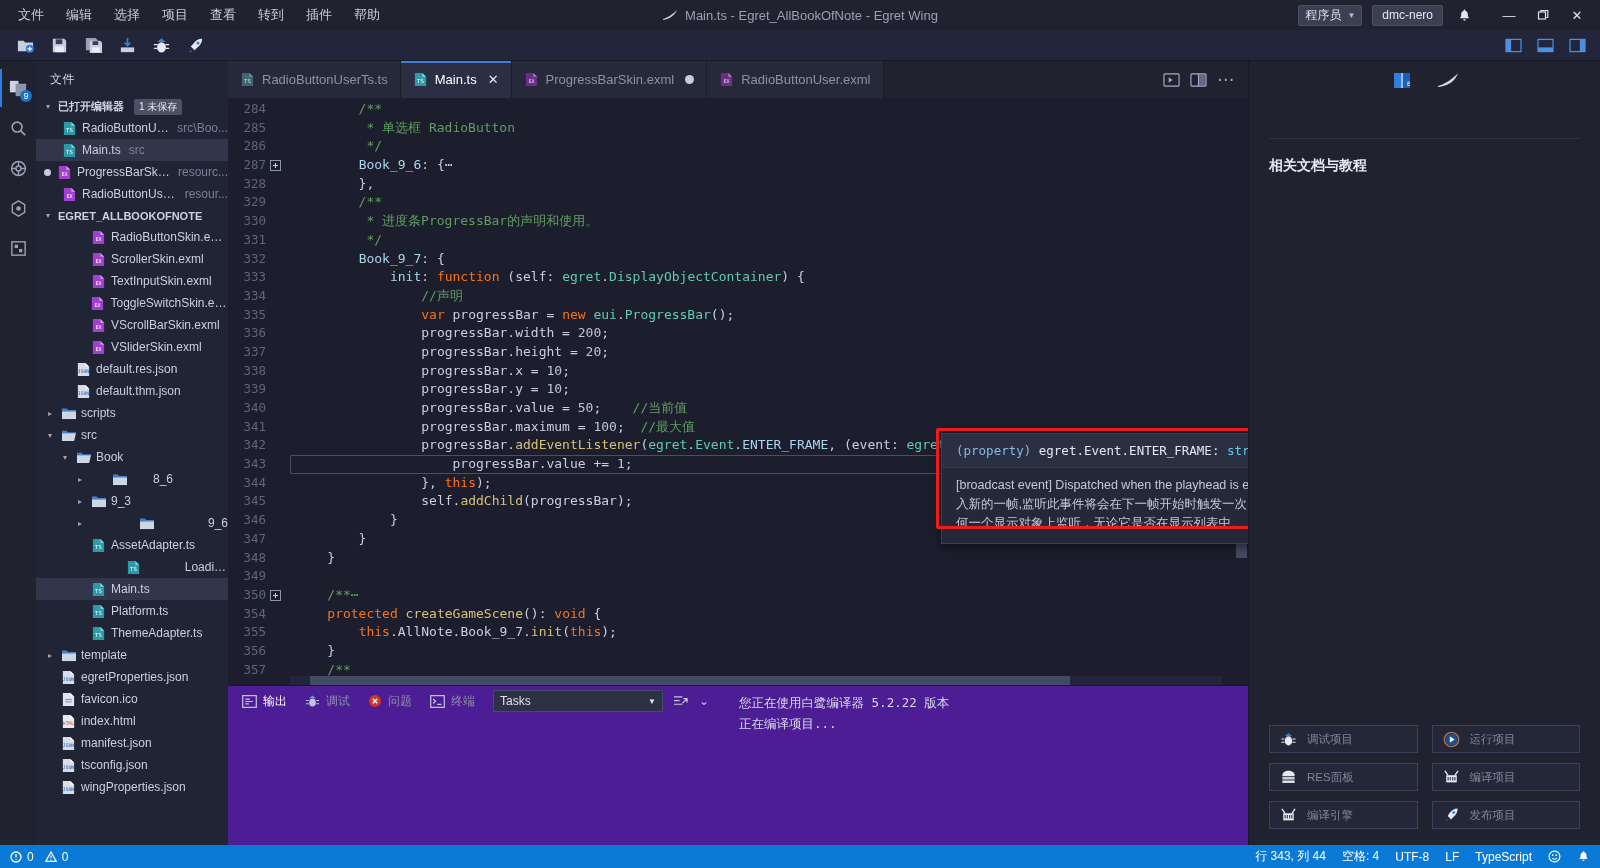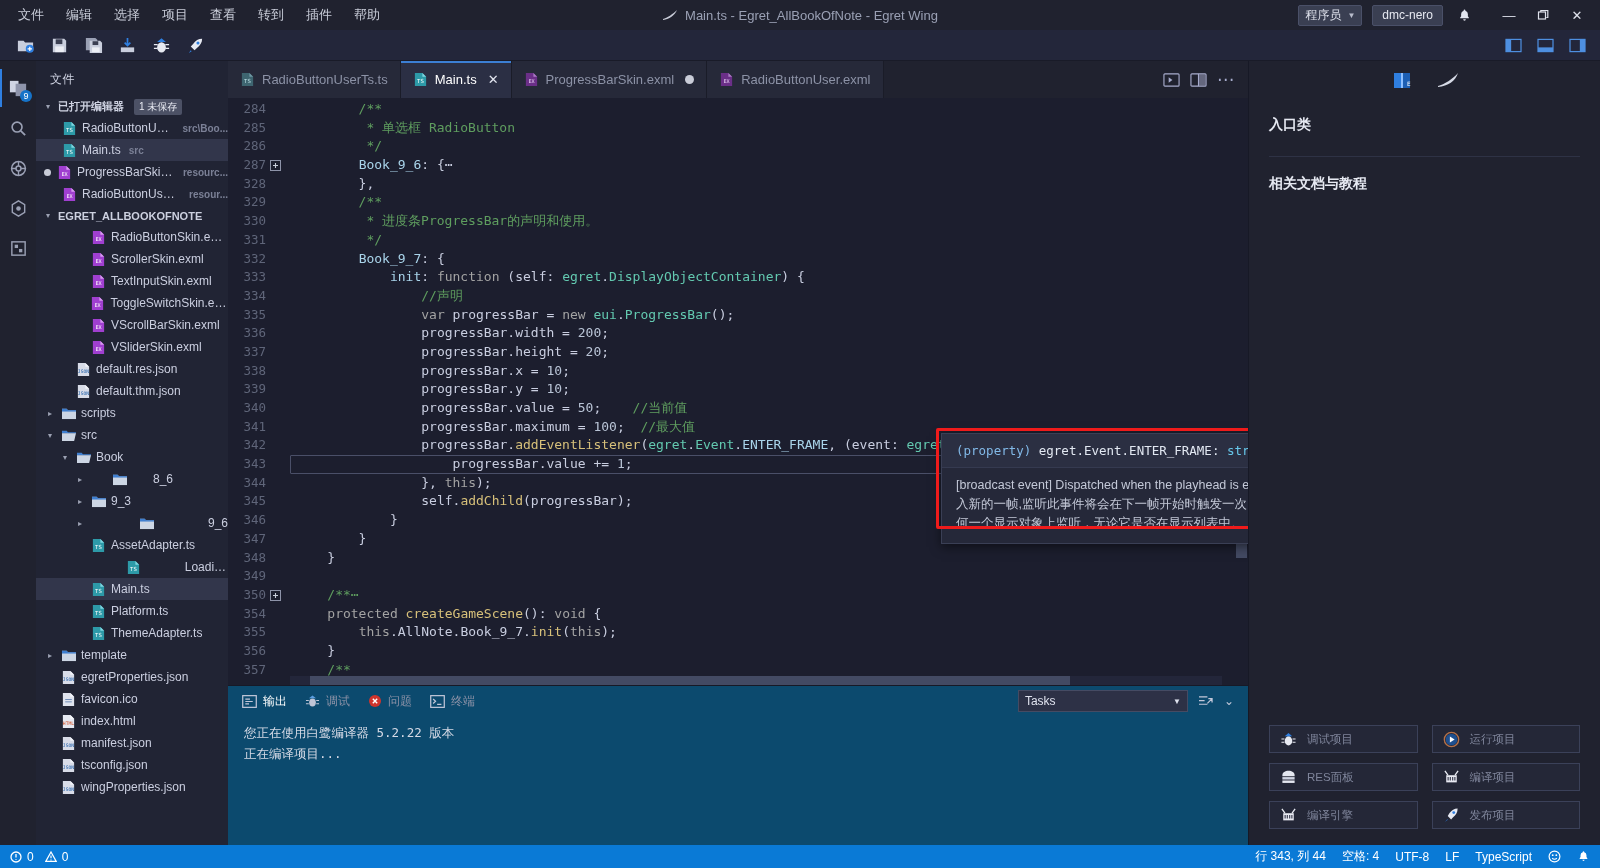--- a/index.html
+++ b/index.html
@@ -105,21 +105,21 @@
   .unsaved-badge {
     background: #4c5165; color: #e8eaf2; font-size: 10px; border-radius: 2px;
     padding: 1px 5px; margin-left: 6px; font-weight: normal;
   }
   .file-row {
     display: flex; align-items: center; height: 22px; padding-left: 6px;
     gap: 5px; white-space: nowrap; overflow: hidden; color: #cbcfe0;
   }
   .file-row.selected { background: #32364b; }
   .file-row .name { font-size: 12px; overflow: hidden; text-overflow: ellipsis; }
-  .file-row .sub { font-size: 10px; color: #7b8096; margin-left: 3px; font-weight: bold; }
+  .file-row .sub { font-size: 12px; color: #7b8096; margin-left: 3px; }
   .dot-modified {
     width: 7px; height: 7px; border-radius: 50%; background: #c9ccd8;
     flex: 0 0 7px; margin-right: 1px;
   }
   .fi { width: 15px; height: 15px; flex: 0 0 15px; }
   .tree-scroll { overflow-y: auto; overflow-x: hidden; flex: 1 1 auto; }
   .tree-scroll::-webkit-scrollbar { width: 10px; }
   .tree-scroll::-webkit-scrollbar-thumb { background: #3d4258; }
 
   
@@ -168,21 +168,21 @@
   }
   .ln .fold {
     width: 20px; flex: 0 0 20px; text-align: center; color: #8d93a8;
     font-size: 10px; user-select: none;
   }
   .ln .txt { padding-left: 6px; }
   .ln.current .txt-box {
     position: absolute; left: 62px; right: 0; height: 18.7px;
     border: 1px solid #4a4f68; border-radius: 1px;
   }
-  .kw   { color: #a3a3a3; }
+  .kw   { color: #f97316; }
   .ty   { color: #63c9b0; }      
   .fn   { color: #d7c07a; }      
   .num2 { color: #b9c4d6; }
   .cmt  { color: #5f9e5f; }      
   .pl   { color: #c9cee0; }
   .prop { color: #a9d4ea; }
   .punc { color: #c9cee0; }
 
   
   .editor-scrollbar {
@@ -217,22 +217,22 @@
   .tooltip .sig .kwp { color: #82b9e8; }
   .tooltip .sig .id  { color: #e2e8f2; }
   .tooltip .sig .tt  { color: #67c7ea; }
   .tooltip .doc {
     font-size: 12.5px; color: #c4c9d8; line-height: 19px;
     padding: 8px 14px 10px 14px;
   }
 
   
   .panel {
-    height: 160px; flex: 0 0 160px; background: #0c4a6e; display: flex;
-    flex-direction: column; border-top: 1px solid #171926;
+    height: 160px; flex: 0 0 160px; background: #4c1d95; display: flex;
+    flex-direction: row; border-top: 1px solid #171926;
   }
   .panel-tabs {
     height: 30px; display: flex; align-items: center; gap: 18px;
     padding: 0 14px; position: relative;
   }
   .panel-tab {
     display: flex; align-items: center; gap: 6px; font-size: 12px;
     color: #8b91a6; height: 30px;
   }
   .panel-tab.active { color: #ffffff; }
@@ -950,21 +950,20 @@
               <text x="16" y="17" font-size="6" fill="#fff" font-family="monospace">E</text>
             </svg>
         </span>
         <span>
           <svg width="22" height="16" viewBox="0 0 22 16">
               <path d="M1 14 C7 12.5 16 7 21 1 C18.5 9 11 14 1 15 Z" fill="#d6dae6"></path>
             </svg>
         </span>
       </div>
       <div class="rb-content">
-        <div class="rb-h">入口类</div>
         <div class="rb-sep"></div>
         <div class="rb-h">相关文档与教程</div>
       </div>
       <div class="rb-actions">
         <div class="rb-btn">
           <span>
             <svg width="17" height="16" viewBox="0 0 18 17">
                 <ellipse cx="9" cy="10.5" rx="4" ry="4.8" fill="#e8eaf2"></ellipse>
                 <path d="M5 5.6h8L9 2z" fill="#2f7fe0"></path>
                 <path d="M1.5 8.5h3.2M13.3 8.5h3.2M1.5 12h3.2M13.3 12h3.2" stroke="#e8eaf2" stroke-width="1.2"></path>

